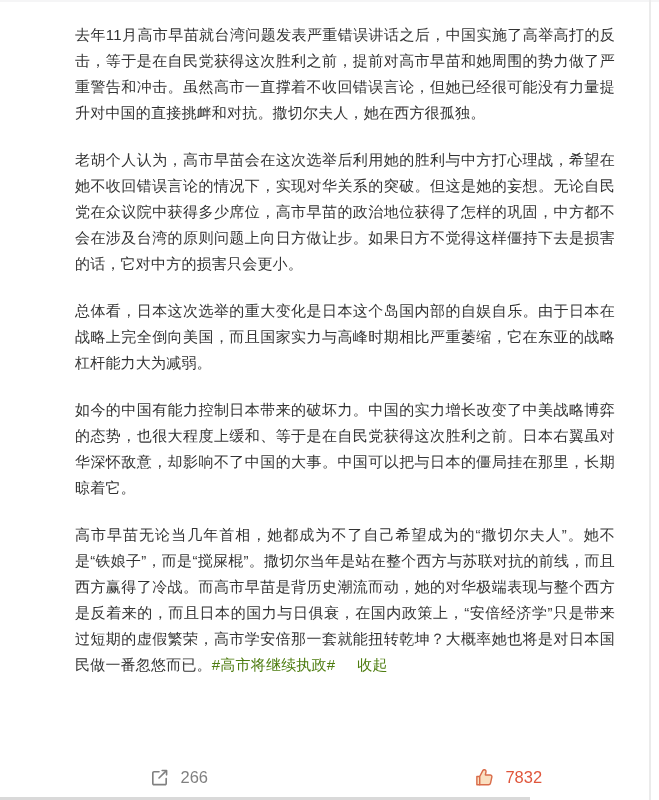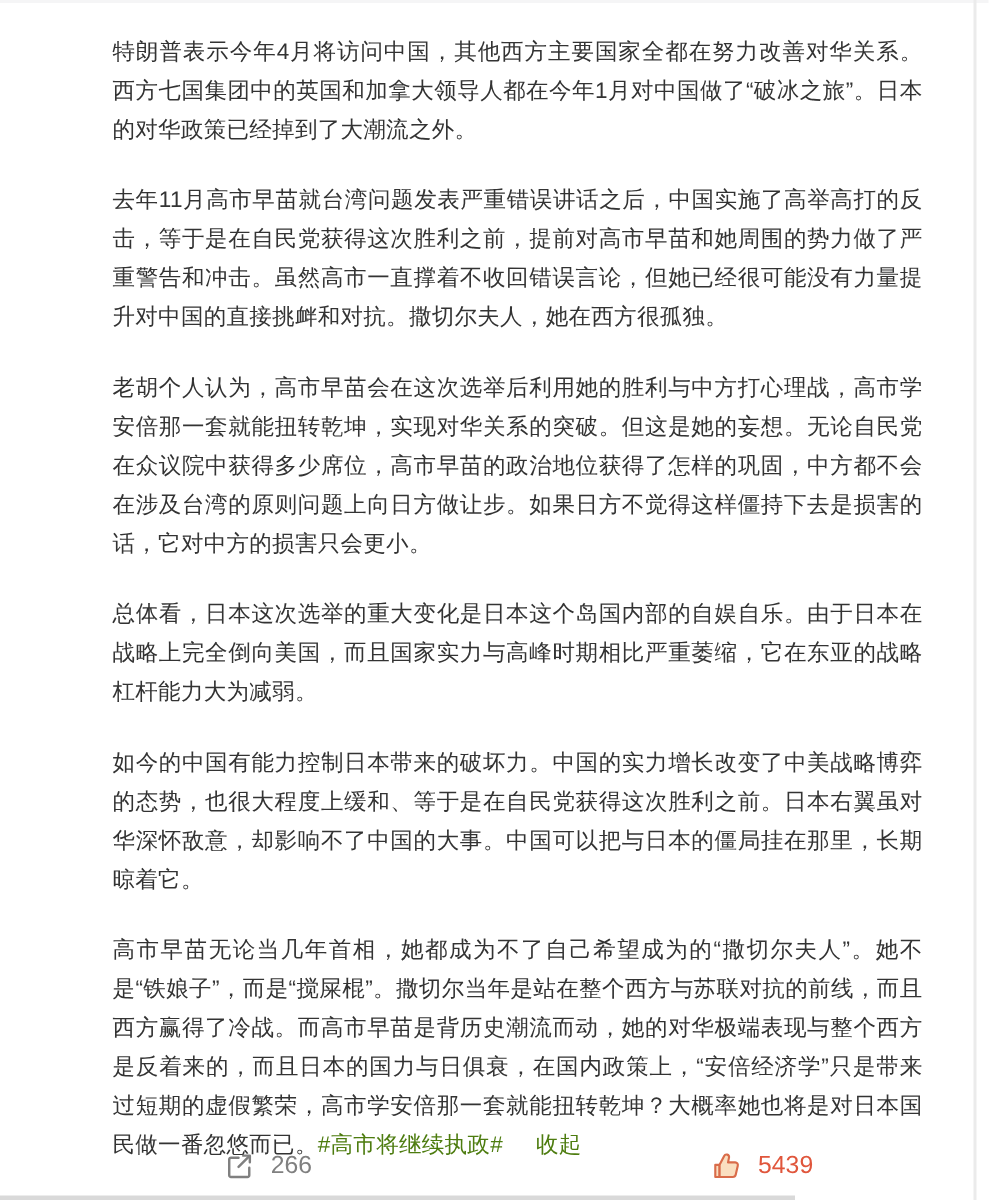--- a/index.html
+++ b/index.html
@@ -87,23 +87,22 @@
   .action-icon { display: inline-flex; }
   .action-icon svg { display: block; }
 </style>
 </head>
 <body>
 
 <div class="page-top-edge"></div>
 <div class="card-right-border"></div>
 
 <div class="post-text">
-  <p>特朗普表示今年4月将访问中国，其他西方主要国家全都在努力改善对华关系。西方七国集团中的英国和加拿大领导人都在今年1月对中国做了“破冰之旅”。日本的对华政策已经掉到了大潮流之外。</p>
   <p>去年11月高市早苗就台湾问题发表严重错误讲话之后，中国实施了高举高打的反击，等于是在自民党获得这次胜利之前，提前对高市早苗和她周围的势力做了严重警告和冲击。虽然高市一直撑着不收回错误言论，但她已经很可能没有力量提升对中国的直接挑衅和对抗。撒切尔夫人，她在西方很孤独。</p>
-  <p>老胡个人认为，高市早苗会在这次选举后利用她的胜利与中方打心理战，高市学安倍那一套就能扭转乾坤，实现对华关系的突破。但这是她的妄想。无论自民党在众议院中获得多少席位，高市早苗的政治地位获得了怎样的巩固，中方都不会在涉及台湾的原则问题上向日方做让步。如果日方不觉得这样僵持下去是损害的话，它对中方的损害只会更小。</p>
+  <p>老胡个人认为，高市早苗会在这次选举后利用她的胜利与中方打心理战，希望在她不收回错误言论的情况下，实现对华关系的突破。但这是她的妄想。无论自民党在众议院中获得多少席位，高市早苗的政治地位获得了怎样的巩固，中方都不会在涉及台湾的原则问题上向日方做让步。如果日方不觉得这样僵持下去是损害的话，它对中方的损害只会更小。</p>
   <p>总体看，日本这次选举的重大变化是日本这个岛国内部的自娱自乐。由于日本在战略上完全倒向美国，而且国家实力与高峰时期相比严重萎缩，它在东亚的战略杠杆能力大为减弱。</p>
   <p>如今的中国有能力控制日本带来的破坏力。中国的实力增长改变了中美战略博弈的态势，也很大程度上缓和、等于是在自民党获得这次胜利之前。日本右翼虽对华深怀敌意，却影响不了中国的大事。中国可以把与日本的僵局挂在那里，长期晾着它。</p>
   <p>
     <span>高市早苗无论当几年首相，她都成为不了自己希望成为的“撒切尔夫人”。她不是“铁娘子”，而是“搅屎棍”。撒切尔当年是站在整个西方与苏联对抗的前线，而且西方赢得了冷战。而高市早苗是背历史潮流而动，她的对华极端表现与整个西方是反着来的，而且日本的国力与日俱衰，在国内政策上，“安倍经济学”只是带来过短期的虚假繁荣，高市学安倍那一套就能扭转乾坤？大概率她也将是对日本国民做一番忽悠而已。</span><a class="inline-link">#高市将继续执政#</a><a class="inline-link collapse-link">收起</a>
   </p>
 </div>
 
 <div class="action-bar">
 
   <button class="action-item share">
@@ -118,18 +117,18 @@
   </button>
 
 
   <button class="action-item like">
     <span class="action-icon">
       <svg width="21" height="21" viewBox="0 0 22 22" fill="#fadfc0" stroke="#d96c4a" stroke-width="1.5" stroke-linecap="round" stroke-linejoin="round">
         <path d="M3 10 H6 V18.5 H3 Z"></path>
         <path d="M6 18.5 V10 L9.2 3.8 A1.8 1.8 0 0 1 12.6 4.8 L11.9 8.3 H16.9 A1.9 1.9 0 0 1 18.7 10.7 L17.3 16.8 A2.2 2.2 0 0 1 15.1 18.5 Z"></path>
       </svg>
     </span>
-    <span class="count">5439</span>
+    <span class="count">7832</span>
   </button>
 
 </div>
 
 <div class="page-bottom-edge"></div>
 
 </body></html>

